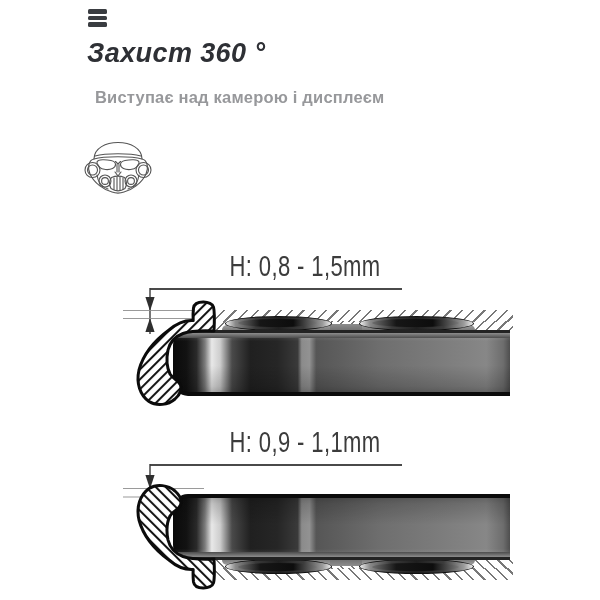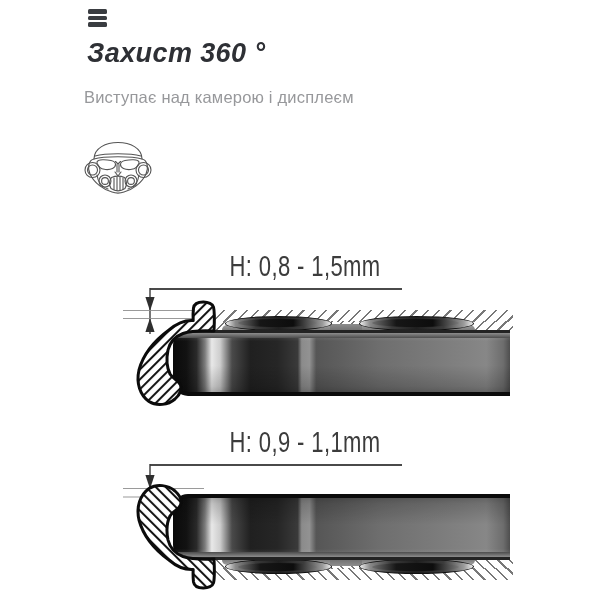--- a/index.html
+++ b/index.html
@@ -8,21 +8,21 @@
   .page{position:relative;width:516px;height:600px;background:#fff;}
 
   
   .menu{position:absolute;left:88px;top:9px;width:19px;height:19px;cursor:pointer;}
   .menu .bar{position:absolute;left:0;width:19px;height:4.6px;background:#3a3d41;border-radius:1.5px;}
   .menu .b1{top:0;} .menu .b2{top:6.6px;} .menu .b3{top:13.2px;}
 
   
   .title{position:absolute;left:87px;top:38px;font-size:27px;font-weight:800;font-style:italic;
          color:#2e3035;letter-spacing:.4px;}
-  .subtitle{position:absolute;left:84px;top:88px;font-size:16.5px;font-weight:400;color:#97989b;
+  .subtitle{position:absolute;left:95px;top:88px;font-size:16.5px;font-weight:700;color:#97989b;
             letter-spacing:.2px;}
 
   
   .helmet{position:absolute;left:84px;top:131px;width:68px;height:66px;}
 
   
   .dim-label{position:absolute;left:180px;width:250px;height:32px;line-height:32px;
              text-align:center;font-size:29px;font-weight:400;color:#3c3c3c;
              transform:scaleX(.76);transform-origin:50% 50%;letter-spacing:0.5px;white-space:nowrap;}
   .dl1{top:250px;} .dl2{top:426px;}

